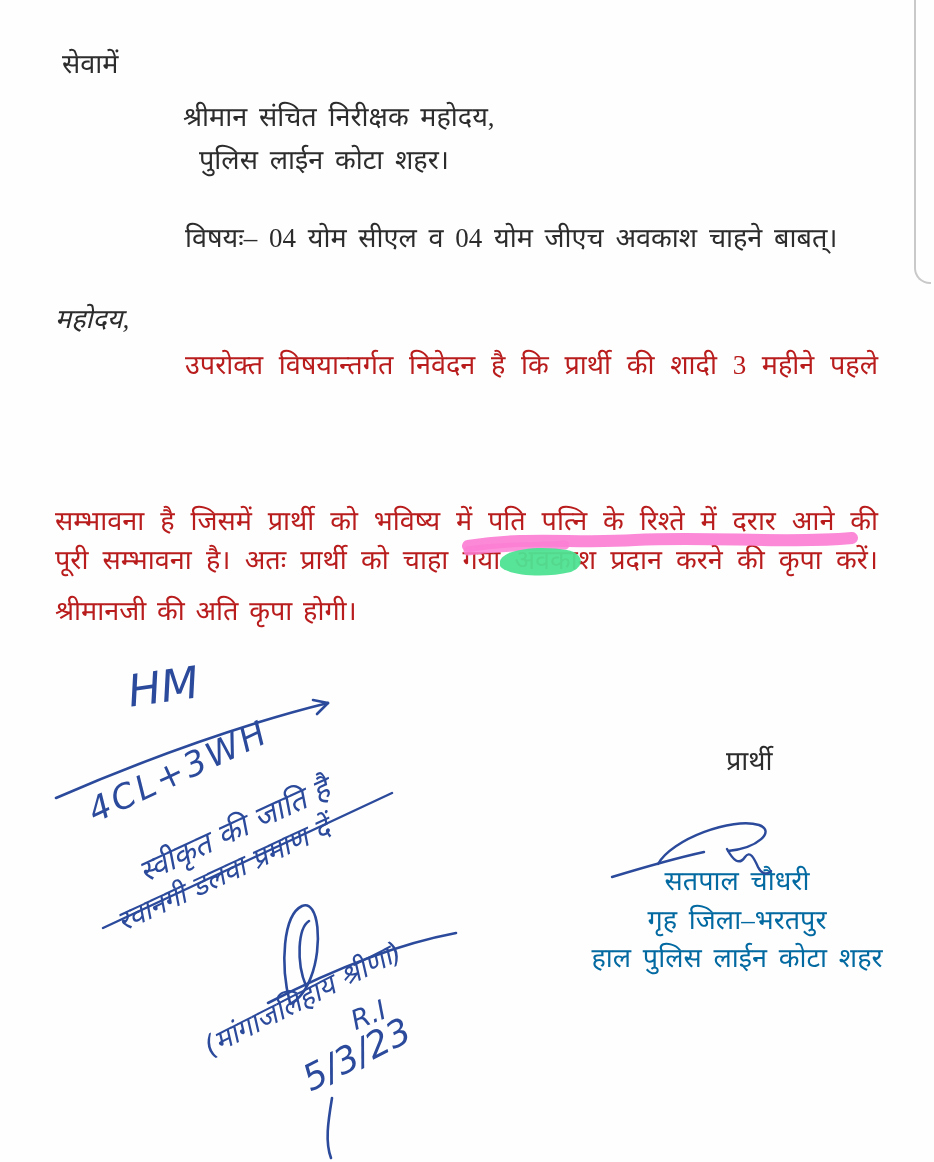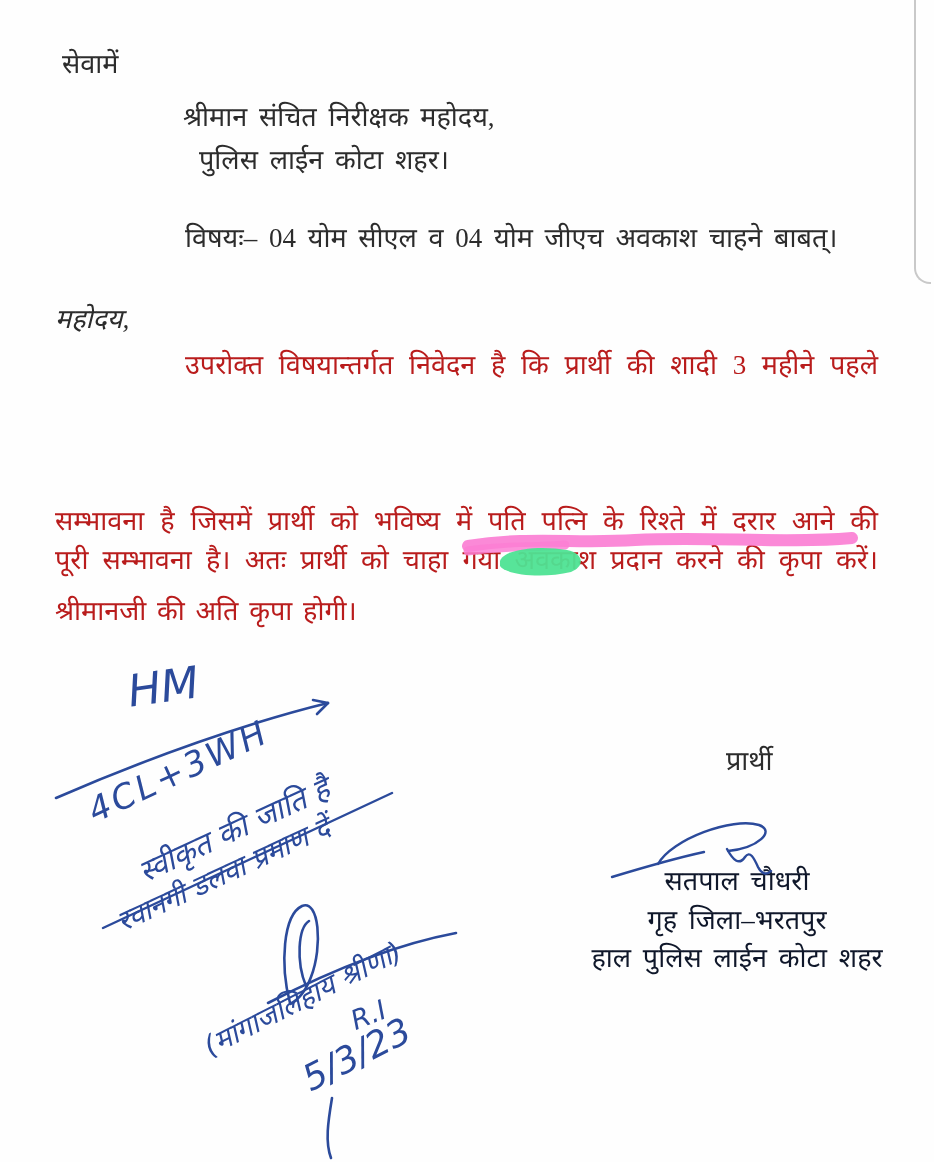--- a/index.html
+++ b/index.html
@@ -35,21 +35,21 @@
     transform-origin:left center;
   }
   .overlay{position:absolute;left:0;top:0;pointer-events:none;}
   .edge{
     position:absolute;right:3px;top:-16px;width:15px;height:298px;
     border-left:2px solid #c9c9c9;border-bottom:2px solid #c9c9c9;
     border-bottom-left-radius:16px;
   }
   .sigblock{
     position:absolute;left:540px;top:862px;width:394px;
-    text-align:center;font-size:27px;line-height:38.5px;color:#0f172a;
+    text-align:center;font-size:27px;line-height:38.5px;color:#0369a1;
     word-spacing:5px;
   }
   .sigblock div{white-space:nowrap;}
 </style>
 </head>
 <body>
 
 <div class="page">
 
   <div class="edge"></div>

